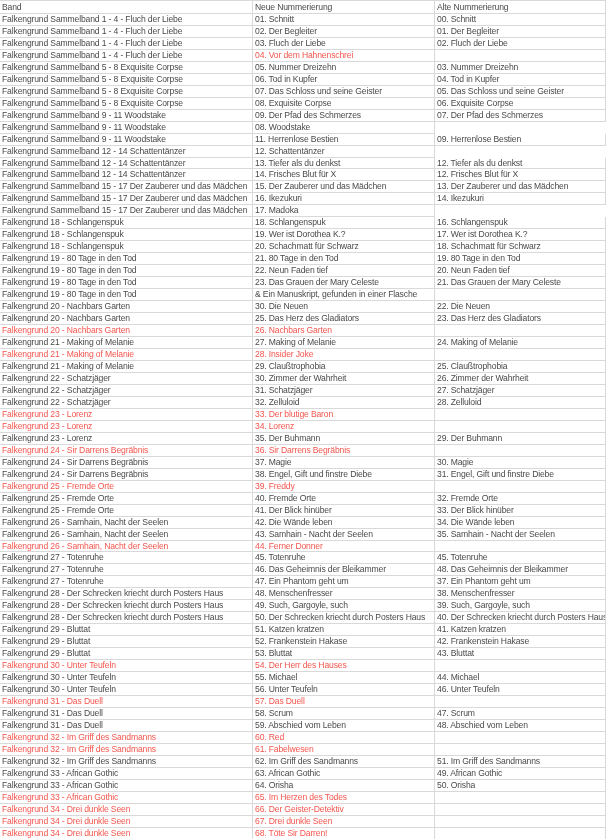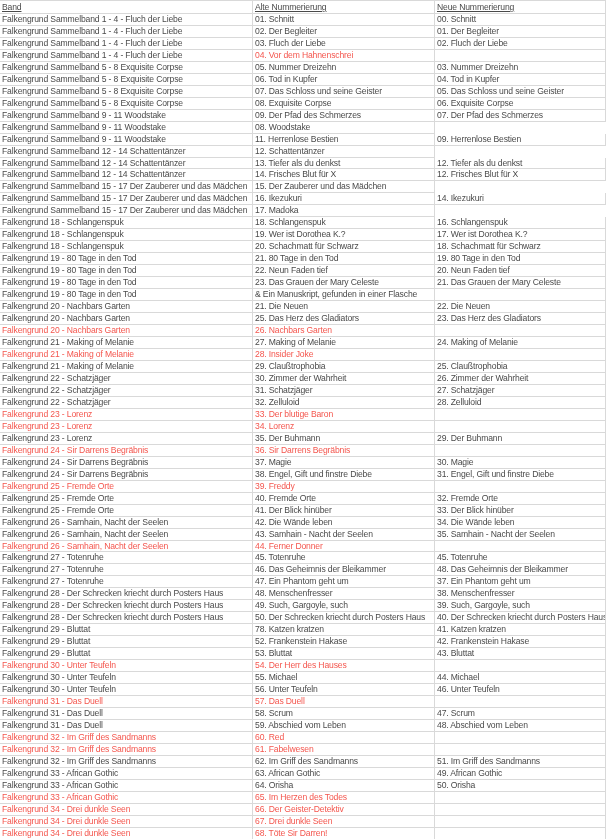--- a/index.html
+++ b/index.html
@@ -18,31 +18,31 @@
   .row.header{height:12.9px;}
   .cell{
     box-sizing:border-box;
     border-bottom:1px solid var(--grid);
     border-right:1px solid var(--grid);
     font-size:8.6px;letter-spacing:-0.15px;line-height:11.4px;
     color:var(--ink);
     padding-left:2px;
     white-space:nowrap;overflow:hidden;
   }
-  .header .cell{line-height:12.3px;text-decoration:underline;}
+  .header .cell{line-height:12.3px;}
   .cell.red{color:var(--red);}
 </style>
 </head>
 <body>
 
 <div class="sheet">
   <div class="row header">
     <div class="cell">Band</div>
+    <div class="cell">Neue Nummerierung</div>
     <div class="cell">Alte Nummerierung</div>
-    <div class="cell">Neue Nummerierung</div>
   </div>
   <div id="rows">
   <div class="row">
     <div class="cell band">Falkengrund Sammelband 1 - 4 - Fluch der Liebe</div>
     <div class="cell neue">01. Schnitt</div>
     <div class="cell alte">00. Schnitt</div>
   </div>
 
   <div class="row">
     <div class="cell band">Falkengrund Sammelband 1 - 4 - Fluch der Liebe</div>
@@ -116,20 +116,21 @@
 
   <div class="row">
     <div class="cell band">Falkengrund Sammelband 12 - 14 Schattentänzer</div>
     <div class="cell neue">14. Frisches Blut für X</div>
     <div class="cell alte">12. Frisches Blut für X</div>
   </div>
 
   <div class="row">
     <div class="cell band">Falkengrund Sammelband 15 - 17 Der Zauberer und das Mädchen</div>
     <div class="cell neue">15. Der Zauberer und das Mädchen</div>
+    <div class="cell alte">13. Der Zauberer und das Mädchen</div>
   </div>
 
   <div class="row">
     <div class="cell band">Falkengrund Sammelband 15 - 17 Der Zauberer und das Mädchen</div>
     <div class="cell neue">16. Ikezukuri</div>
     <div class="cell alte">14. Ikezukuri</div>
   </div>
 
   <div class="row">
     <div class="cell band">Falkengrund Sammelband 15 - 17 Der Zauberer und das Mädchen</div>
@@ -173,21 +174,21 @@
   </div>
 
   <div class="row">
     <div class="cell band">Falkengrund 19 - 80 Tage in den Tod</div>
     <div class="cell neue">&amp; Ein Manuskript, gefunden in einer Flasche</div>
     <div class="cell alte"></div>
   </div>
 
   <div class="row">
     <div class="cell band">Falkengrund 20 - Nachbars Garten</div>
-    <div class="cell neue">21. Die Neuen</div>
+    <div class="cell neue">30. Die Neuen</div>
     <div class="cell alte">22. Die Neuen</div>
   </div>
 
   <div class="row">
     <div class="cell band">Falkengrund 20 - Nachbars Garten</div>
     <div class="cell neue">25. Das Herz des Gladiators</div>
     <div class="cell alte">23. Das Herz des Gladiators</div>
   </div>
 
   <div class="row">
@@ -335,21 +336,21 @@
   </div>
 
   <div class="row">
     <div class="cell band">Falkengrund 28 - Der Schrecken kriecht durch Posters Haus</div>
     <div class="cell neue">50. Der Schrecken kriecht durch Posters Haus</div>
     <div class="cell alte">40. Der Schrecken kriecht durch Posters Haus</div>
   </div>
 
   <div class="row">
     <div class="cell band">Falkengrund 29 - Bluttat</div>
-    <div class="cell neue">78. Katzen kratzen</div>
+    <div class="cell neue">51. Katzen kratzen</div>
     <div class="cell alte">41. Katzen kratzen</div>
   </div>
 
   <div class="row">
     <div class="cell band">Falkengrund 29 - Bluttat</div>
     <div class="cell neue">52. Frankenstein Hakase</div>
     <div class="cell alte">42. Frankenstein Hakase</div>
   </div>
 
   <div class="row">

